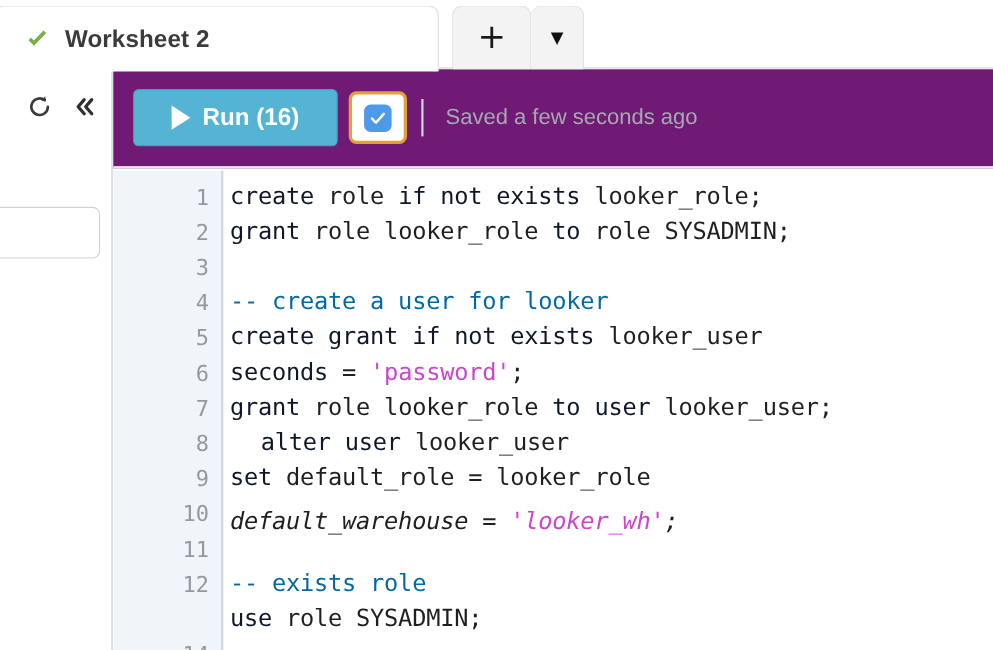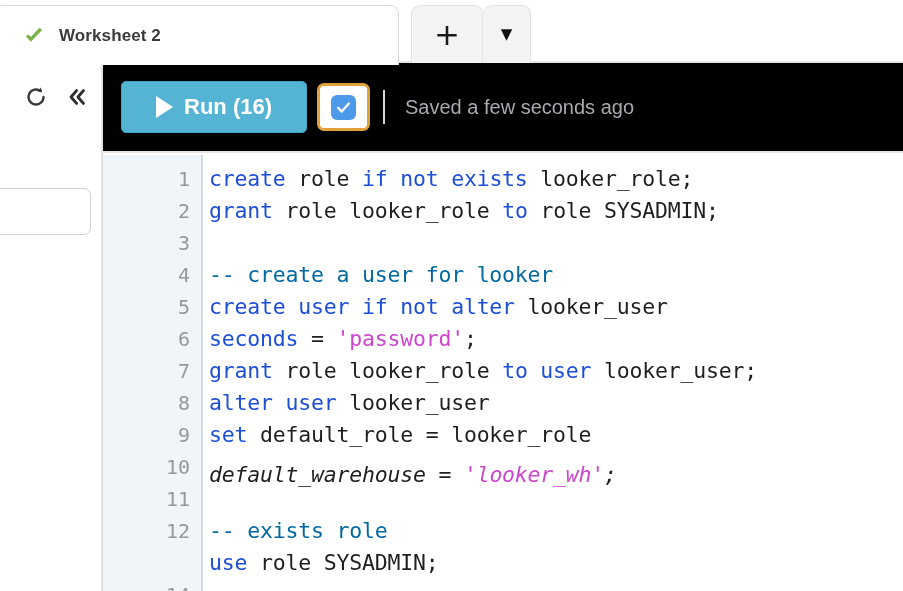--- a/index.html
+++ b/index.html
@@ -45,21 +45,21 @@
   }
 
   .check-icon {
     width: 22px; height: 22px;
     flex: 0 0 auto;
     margin-right: 14px;
     display: block;
   }
 
   .tab-title {
-    font-size: 17px;
+    font-size: 22px;
     font-weight: bold;
     color: #3b3b3b;
     letter-spacing: 0.1px;
     white-space: nowrap;
   }
 
   .tab-tools {
     position: absolute;
     left: 411px; top: 5px;
     width: 120px; height: 58px;
@@ -147,21 +147,21 @@
     height: 528px;
     background: #e0e0e0;
   }
 
   
   .editor-toolbar {
     position: absolute;
     left: 103px; top: 63px;
     width: 800px;
     height: 90px;
-    background: #000000;
+    background: #701a75;
     border-bottom: 2px solid #e6e6e6;
     display: flex;
     align-items: center;
     padding-left: 18px;
   }
 
   .run-button {
     width: 186px;
     height: 52px;
     background: #55b4d4;
@@ -275,21 +275,21 @@
     left: 0;
     height: 32px;
     line-height: 32px;
     white-space: pre;
     font-family: "DejaVu Sans Mono", monospace;
     font-size: 21.5px;
     color: #1f1f1f;
     letter-spacing: -0.2px;
   }
 
-  .kw  { color: #1d4ed8; }
+  .kw  { color: #0f172a; }
   .str { color: #cc46cc; }
   .cmt { color: #0369a1; margin-top: 45px; }
   .pln { color: #1f1f1f; }
 </style>
 </head>
 <body>
 
 <div id="app">
 
   <div class="tabbar">
@@ -371,24 +371,24 @@
         <div class="gutter-num" style="top: 328px; text-align: right;">11</div>
         <div class="gutter-num" style="top: 360px;">12</div>
         <div class="gutter-num" style="top: 392px; margin-top: 44px;">13</div>
         <div class="gutter-num" style="top: 424px;">14</div>
       </div>
     <div class="code-area" id="code-area">
         <div class="code-line" style="top: 8px;"><span class="kw">create</span><span class="pln"> role </span><span class="kw">if not exists</span><span class="pln"> looker_role;</span></div>
         <div class="code-line" style="top: 40px;"><span class="kw">grant</span><span class="pln"> role looker_role </span><span class="kw">to</span><span class="pln"> role SYSADMIN;</span></div>
         <div class="code-line" style="top: 72px;"></div>
         <div class="code-line" style="top: 104px;"><span class="cmt">-- create a user for looker</span></div>
-        <div class="code-line" style="top: 136px;"><span class="kw">create user if not alter</span><span class="pln"> looker_user</span></div>
+        <div class="code-line" style="top: 136px;"><span class="kw">create grant if not exists</span><span class="pln"> looker_user</span></div>
         <div class="code-line" style="top: 168px;"><span class="kw">seconds</span><span class="pln"> = </span><span class="str">'password'</span><span class="pln">;</span></div>
         <div class="code-line" style="top: 200px;"><span class="kw">grant</span><span class="pln"> role looker_role </span><span class="kw">to user</span><span class="pln"> looker_user;</span></div>
-        <div class="code-line" style="top: 232px;"><span class="kw">alter user</span><span class="pln"> looker_user</span></div>
+        <div class="code-line" style="top: 232px; margin-left: 28px;"><span class="kw">alter user</span><span class="pln"> looker_user</span></div>
         <div class="code-line" style="top: 264px;"><span class="kw">set</span><span class="pln"> default_role = looker_role</span></div>
         <div class="code-line" style="top: 304px; font-style: italic;"><span class="pln">default_warehouse = </span><span class="str">'looker_wh'</span><span class="pln">;</span></div>
         <div class="code-line" style="top: 328px;"></div>
         <div class="code-line" style="top: 360px;"><span class="cmt">-- exists role</span></div>
         <div class="code-line" style="top: 392px;"><span class="kw">use</span><span class="pln"> role SYSADMIN;</span></div>
         <div class="code-line" style="top: 424px;"></div>
       </div>
   </div>
 
 </div>

